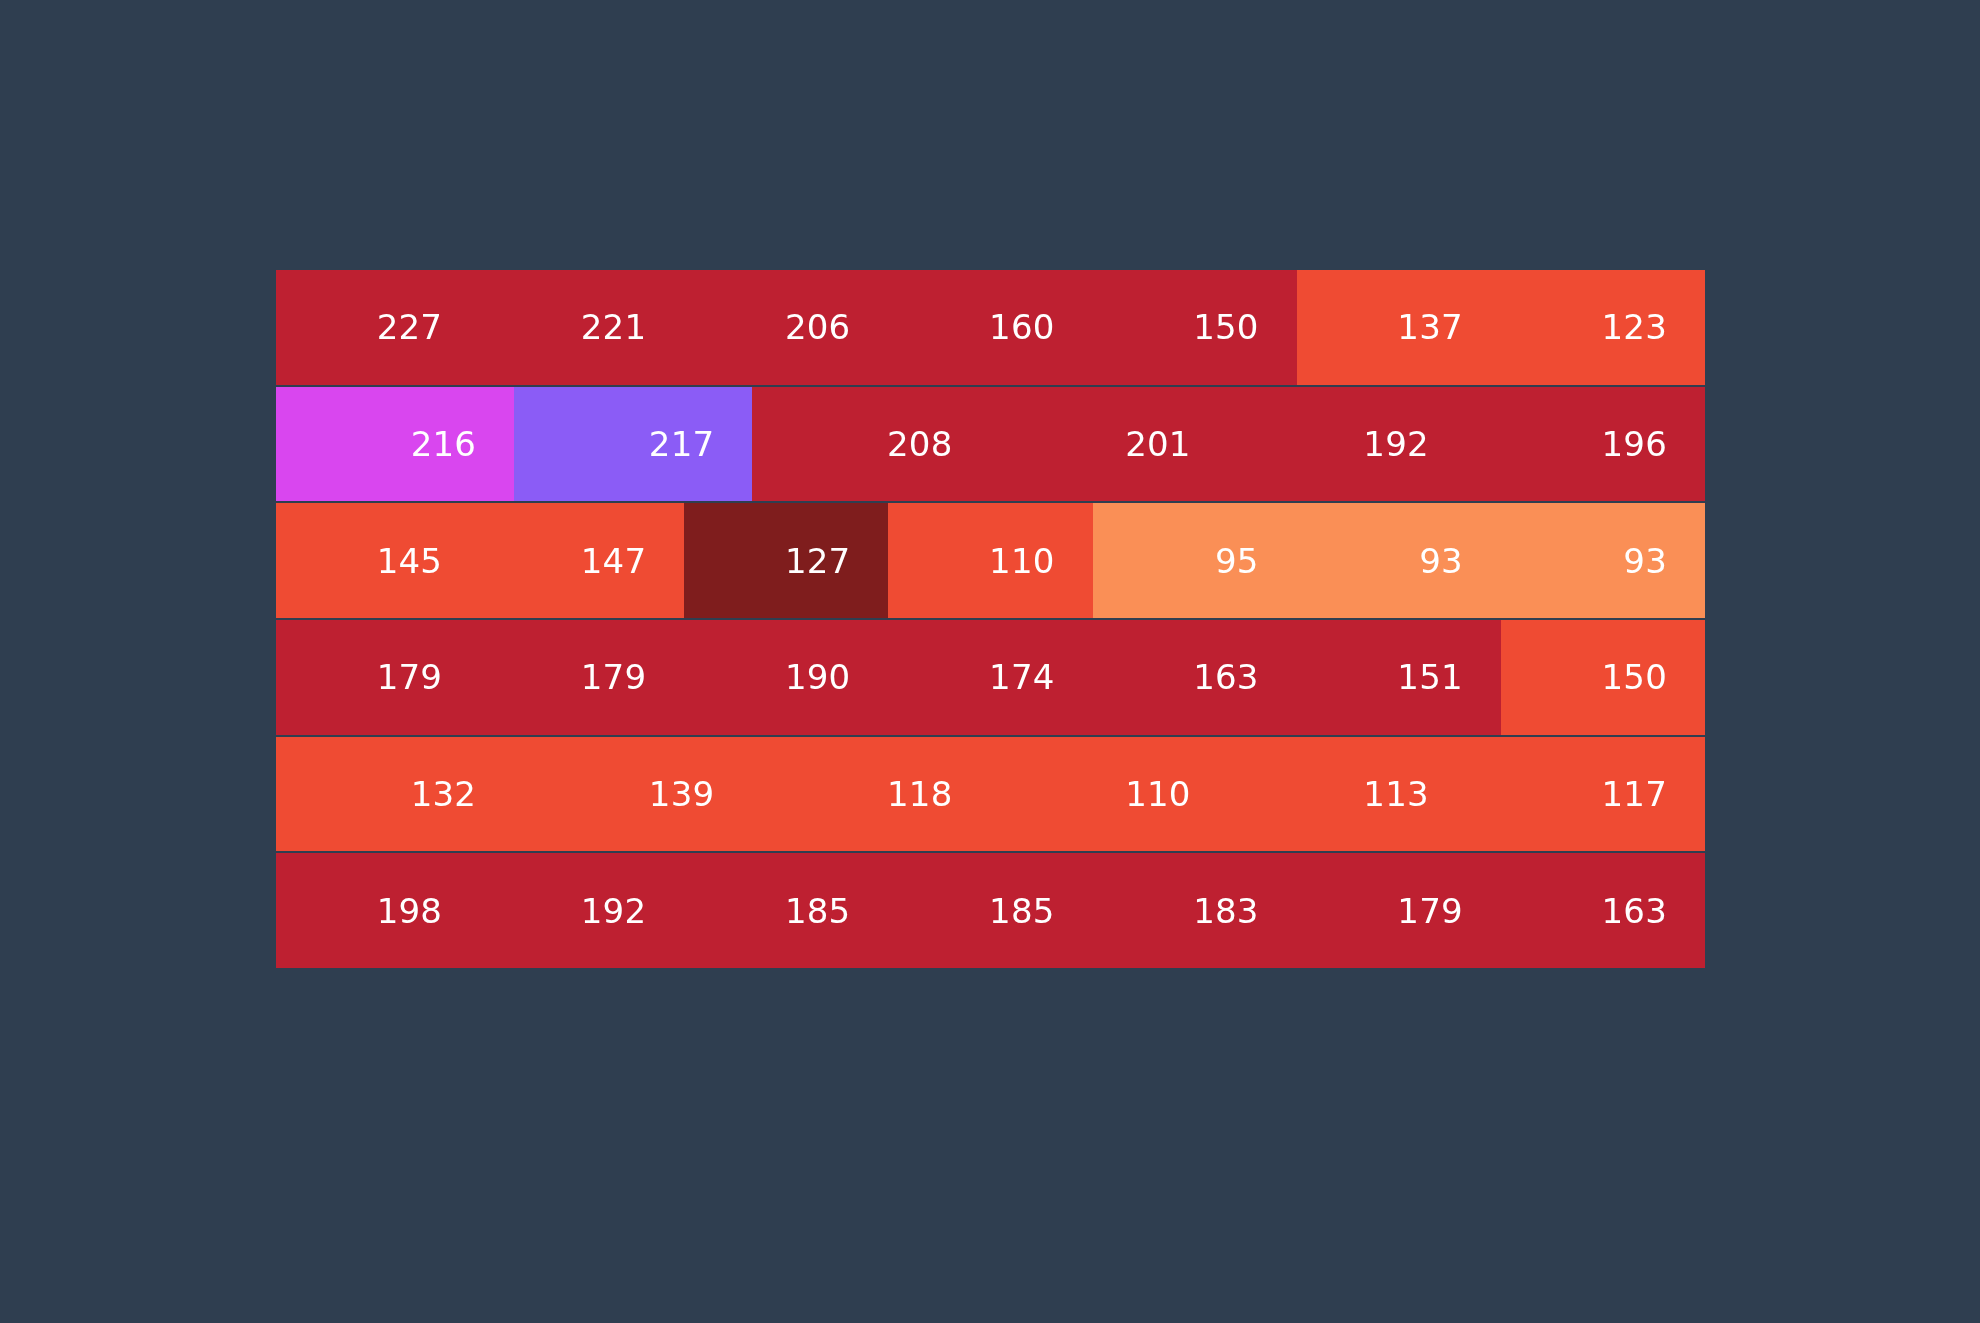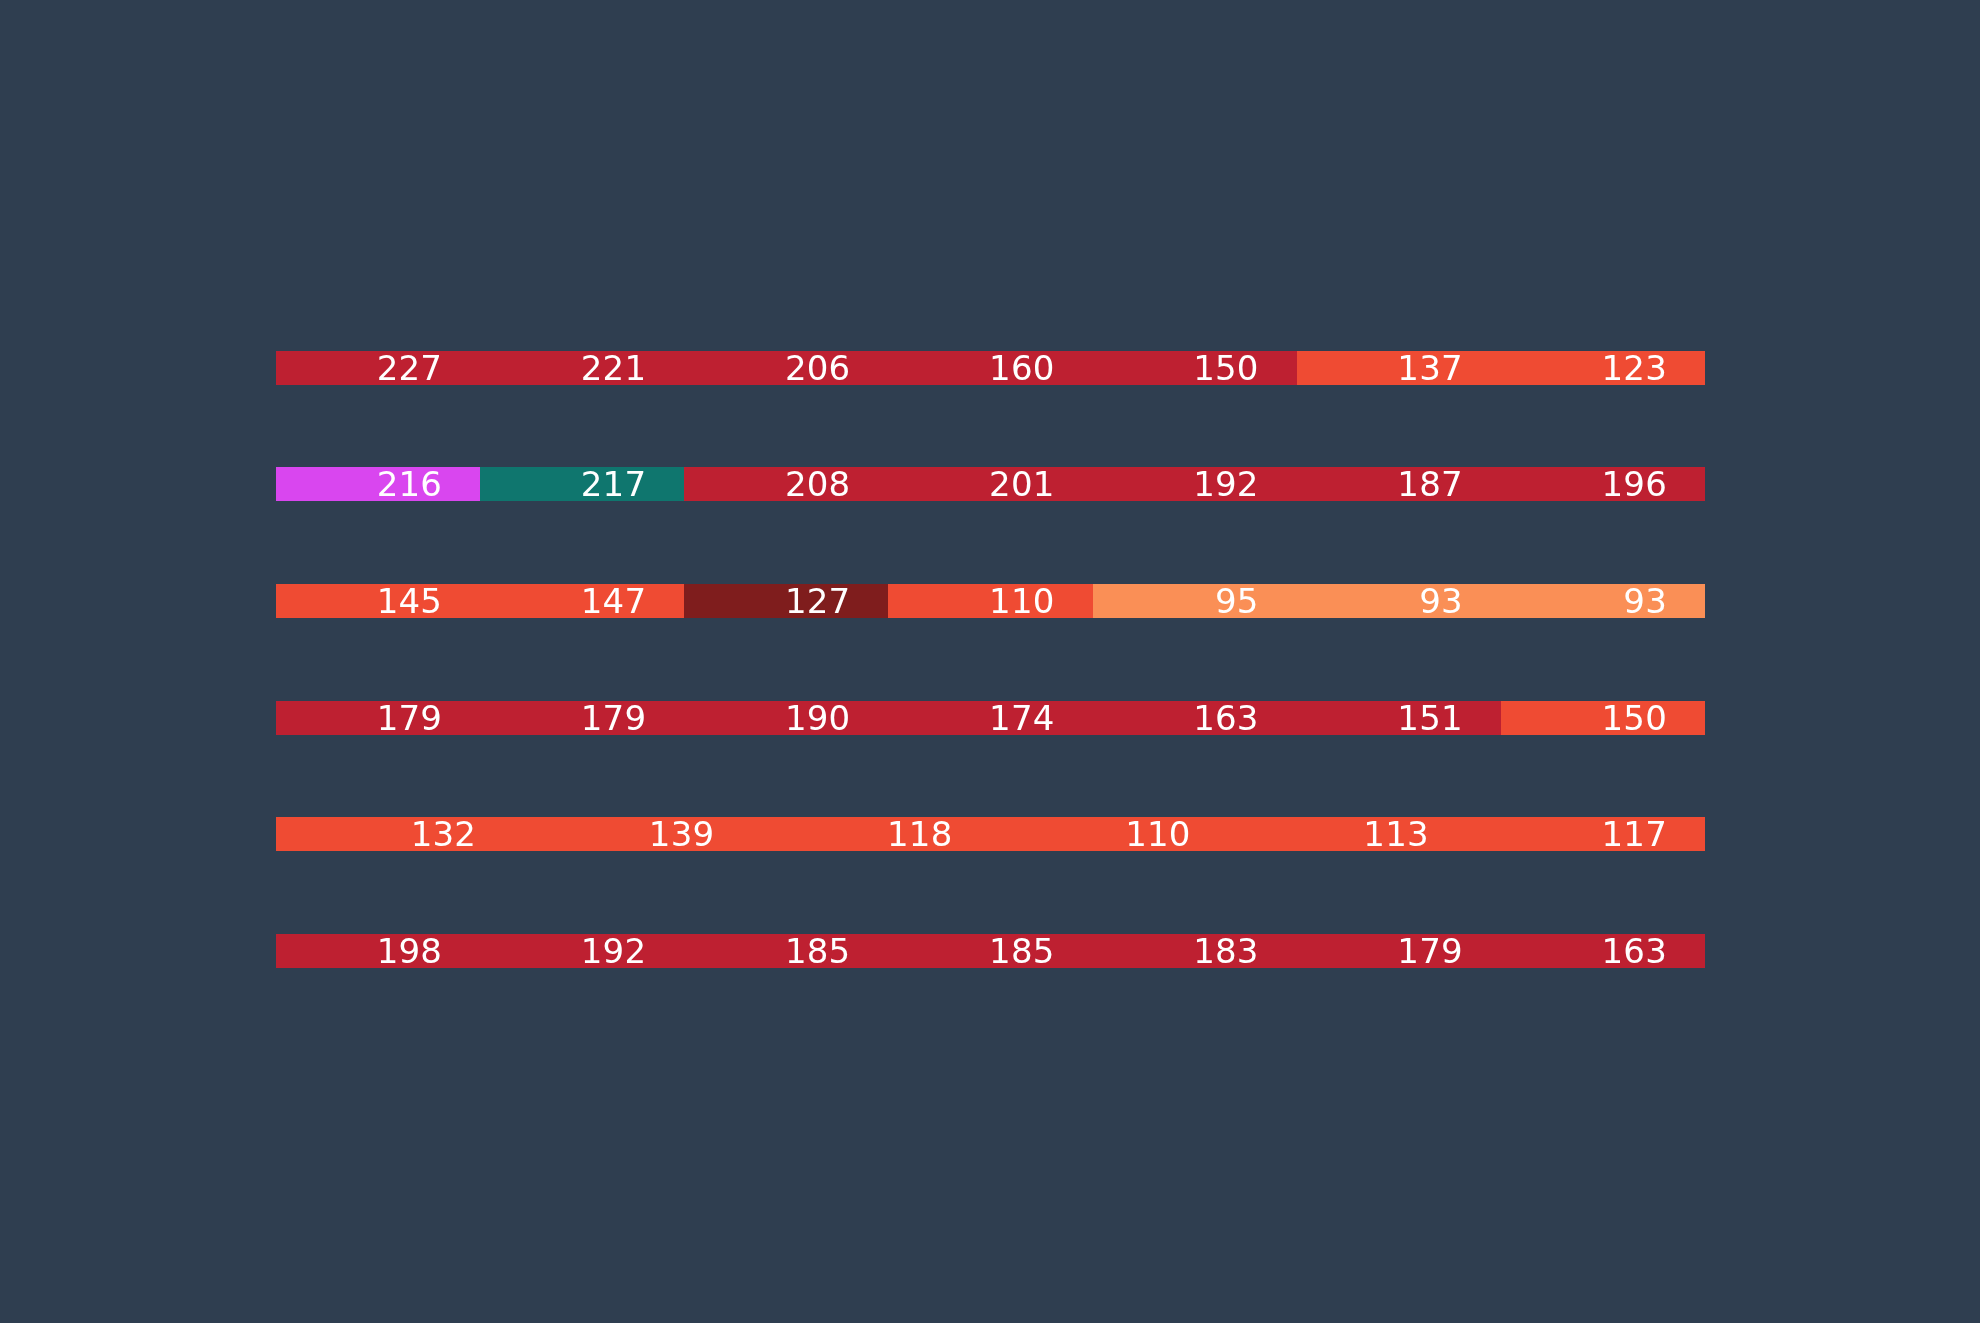--- a/index.html
+++ b/index.html
@@ -27,21 +27,20 @@
     flex-direction: column;
     width: 100%;
     height: 100%;
     row-gap: 2px;
   }
   .heatmap-row {
     display: flex;
     flex-direction: row;
     flex: 1 1 0;
     min-height: 0;
-    align-items: flex-end;
   }
   .heatmap-cell {
     flex: 1 1 0;
     min-width: 0;
     display: flex;
     align-items: center;
     justify-content: flex-end;
     box-sizing: border-box;
     padding-right: 38px;
   }
@@ -80,34 +79,31 @@
           <span class="cell-value" style="color: rgb(255, 255, 255);">137</span>
         </div>
         <div class="heatmap-cell" style="background: rgb(239, 75, 51);">
           <span class="cell-value" style="color: rgb(255, 255, 255);">123</span>
         </div>
       </div>
       <div class="heatmap-row">
         <div class="heatmap-cell" style="background: #d946ef;">
           <span class="cell-value" style="color: rgb(255, 255, 255);">216</span>
         </div>
-        <div class="heatmap-cell" style="background: #0f766e;">
+        <div class="heatmap-cell" style="background: #8b5cf6;">
           <span class="cell-value" style="color: rgb(255, 255, 255);">217</span>
         </div>
         <div class="heatmap-cell" style="background: rgb(190, 32, 49);">
           <span class="cell-value" style="color: rgb(255, 255, 255);">208</span>
         </div>
         <div class="heatmap-cell" style="background: rgb(190, 32, 49);">
           <span class="cell-value" style="color: rgb(255, 255, 255);">201</span>
         </div>
         <div class="heatmap-cell" style="background: rgb(190, 32, 49);">
           <span class="cell-value" style="color: rgb(255, 255, 255);">192</span>
-        </div>
-        <div class="heatmap-cell" style="background: rgb(190, 32, 49);">
-          <span class="cell-value" style="color: rgb(255, 255, 255);">187</span>
         </div>
         <div class="heatmap-cell" style="background: rgb(190, 32, 49);">
           <span class="cell-value" style="color: rgb(255, 255, 255);">196</span>
         </div>
       </div>
       <div class="heatmap-row">
         <div class="heatmap-cell" style="background: rgb(239, 75, 51);">
           <span class="cell-value" style="color: rgb(255, 255, 255);">145</span>
         </div>
         <div class="heatmap-cell" style="background: rgb(239, 75, 51);">

